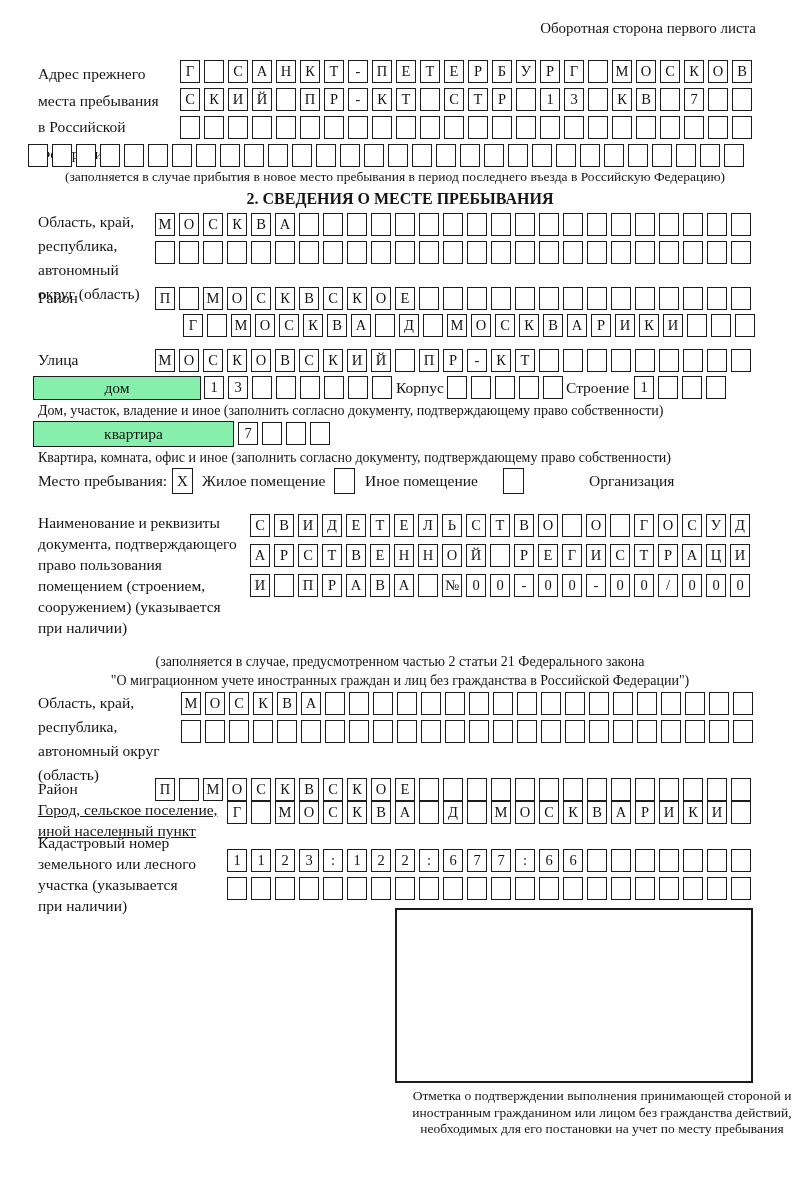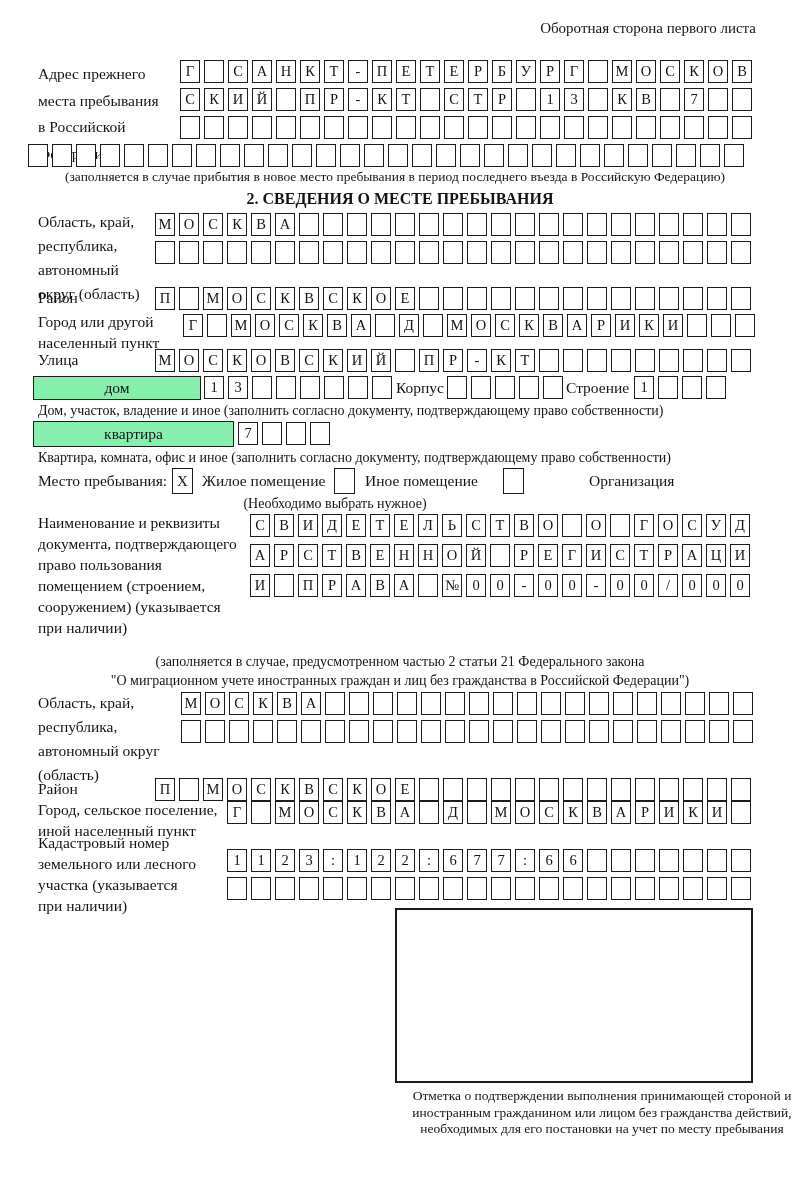--- a/index.html
+++ b/index.html
@@ -239,22 +239,20 @@
       <span class="cell"></span>
       <span class="cell"></span>
       <span class="cell"></span>
       <span class="cell"></span>
       <span class="cell"></span>
       <span class="cell"></span>
       <span class="cell"></span>
       <span class="cell"></span>
     </div>
 
-  <div class="lines" style="left:38px; top:311px; line-height:21px;">Город или другой
-населенный пункт</div>
   <div class="grid" style="left:183px; top:314px;">
       <span class="cell">Г</span>
       <span class="cell"></span>
       <span class="cell">М</span>
       <span class="cell">О</span>
       <span class="cell">С</span>
       <span class="cell">К</span>
       <span class="cell">В</span>
       <span class="cell">А</span>
       <span class="cell"></span>
@@ -341,21 +339,20 @@
     </div>
   <div class="cap" style="left:38px; top:450px;">Квартира, комната, офис и иное (заполнить согласно документу, подтверждающему право собственности)</div>
 
   <div class="t" style="left:38px; top:472px;">Место пребывания:</div>
   <div class="checkbox" style="left:172px; top:468px;">X</div>
   <div class="t" style="left:202px; top:472px;">Жилое помещение</div>
   <div class="checkbox" style="left:334px; top:468px;"></div>
   <div class="t" style="left:365px; top:472px;">Иное помещение</div>
   <div class="checkbox" style="left:503px; top:468px;"></div>
   <div class="t" style="left:548px; top:472px;margin-left:41px;">Организация</div>
-  <div class="cap center" style="left:155px; top:496px; width:360px;">(Необходимо выбрать нужное)</div>
 
   <div class="lines" style="left:38px; top:512px; line-height:21px;">Наименование и реквизиты
 документа, подтверждающего
 право пользования
 помещением (строением,
 сооружением) (указывается
 при наличии)</div>
   <div class="grid" style="left:250px; top:514px;">
       <span class="cell">С</span>
       <span class="cell">В</span>
@@ -508,21 +505,21 @@
       <span class="cell"></span>
       <span class="cell"></span>
       <span class="cell"></span>
       <span class="cell"></span>
       <span class="cell"></span>
       <span class="cell"></span>
       <span class="cell"></span>
       <span class="cell"></span>
     </div>
 
-  <div class="lines" style="left:38px; top:799px; line-height:21px;">Город, сельское поселение,
+  <div class="lines" style="left:38px; top:799px; line-height:21px;text-decoration:underline;">Город, сельское поселение,
 иной населенный пункт</div>
   <div class="grid" style="left:227px; top:801px;">
       <span class="cell">Г</span>
       <span class="cell"></span>
       <span class="cell">М</span>
       <span class="cell">О</span>
       <span class="cell">С</span>
       <span class="cell">К</span>
       <span class="cell">В</span>
       <span class="cell">А</span>

